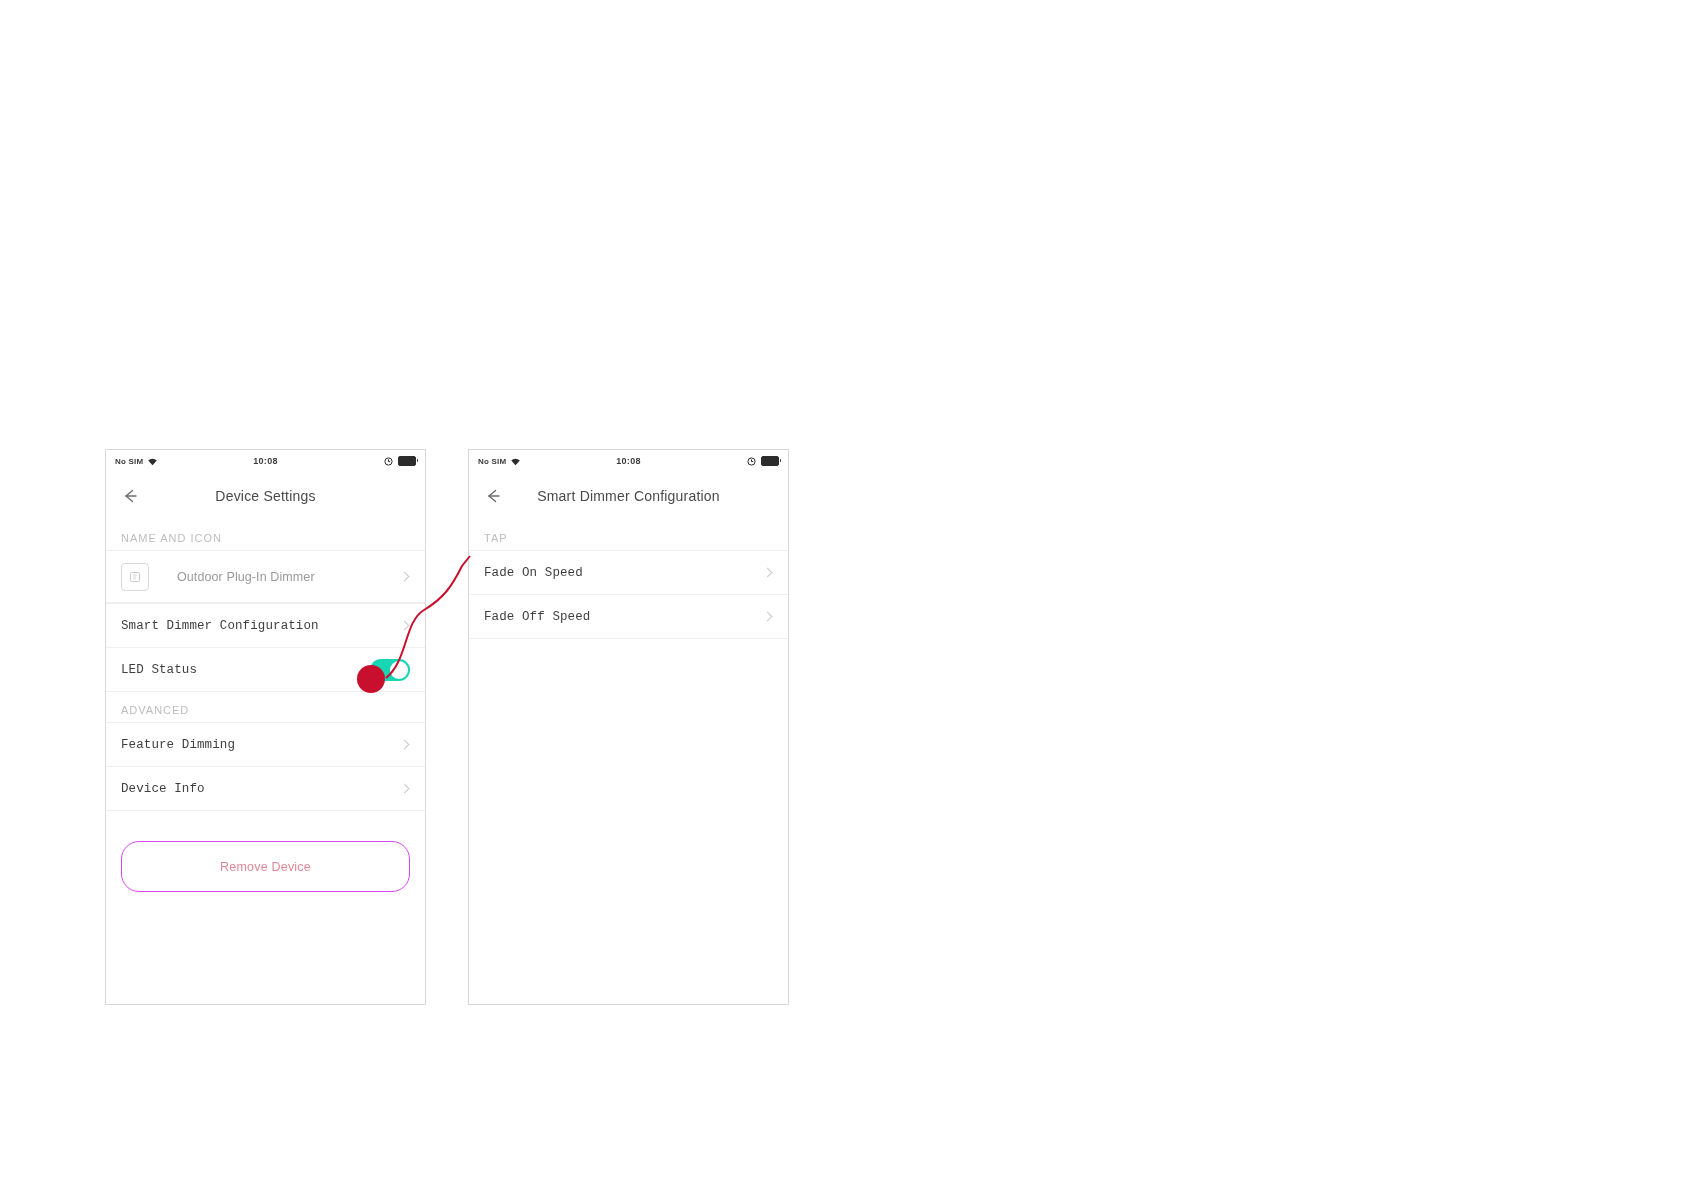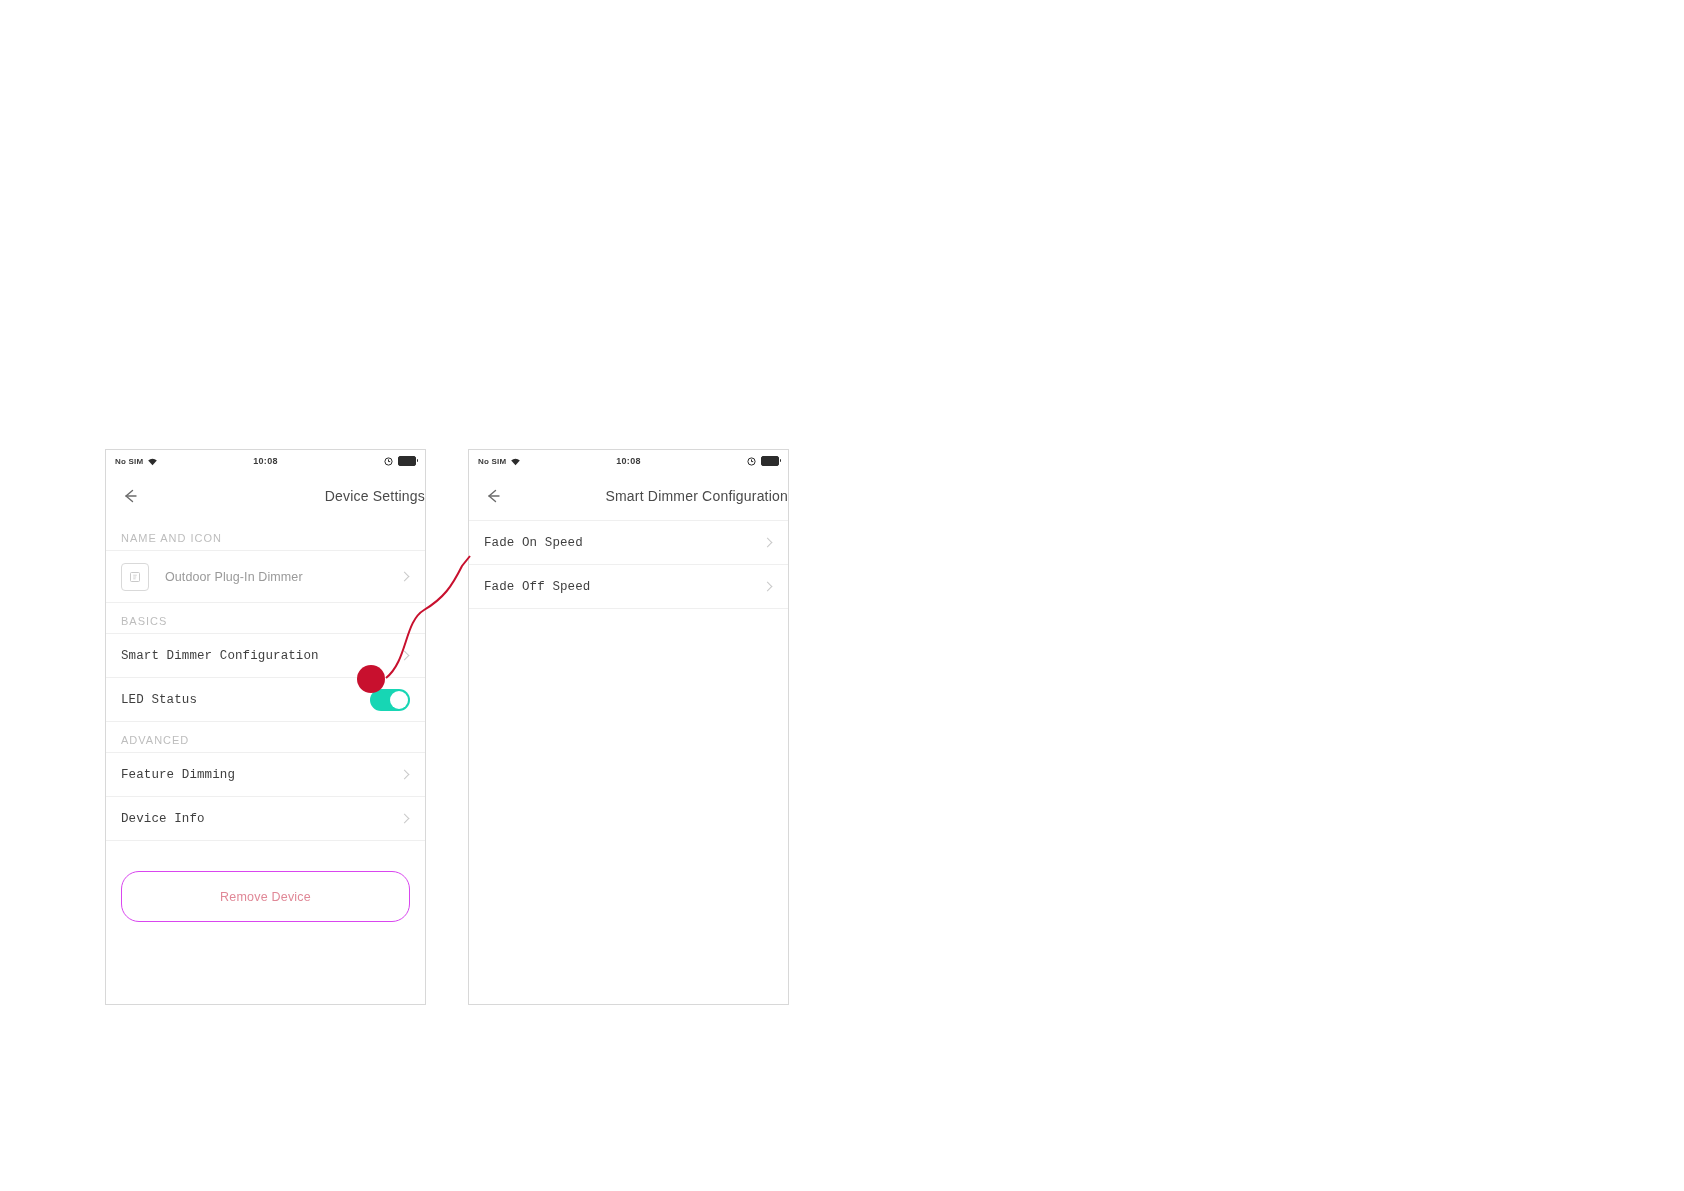--- a/index.html
+++ b/index.html
@@ -94,21 +94,21 @@
   .back-arrow {
     width: 20px; height: 20px;
     position: relative;
     z-index: 2;
     cursor: pointer;
     flex: 0 0 auto;
   }
   .nav-title {
     position: absolute;
     left: 0; right: 0;
-    text-align: right;
+    text-align: center;
     font-size: 14px;
     color: #4a4a4a;
     letter-spacing: .2px;
   }
 
   
   .section-header {
     font-size: 11px;
     color: #bdbdbd;
     letter-spacing: 1px;
@@ -140,21 +140,21 @@
   .chevron {
     width: 6px; height: 6px;
     border-right: 1.2px solid #c9c9c9;
     border-top: 1.2px solid #c9c9c9;
     transform: rotate(45deg);
     flex: 0 0 auto;
     margin-right: 2px;
   }
 
   
-  .row-device { min-height: 52px; }
+  .row-device { min-height: 52px; gap: 12px; }
   .device-icon {
     width: 26px; height: 26px;
     border: 1px solid #d9d9d9;
     border-radius: 4px;
     margin-right: 16px;
     display: flex;
     align-items: center;
     justify-content: center;
     flex: 0 0 auto;
   }
@@ -248,21 +248,20 @@
           <rect x="2.5" y="2.5" width="9" height="9" rx="1" fill="none" stroke="#c9c9c9" stroke-width="1"></rect>
           <path d="M5.2 5.2 H8.8 M5.2 7 H8.2 M5.2 8.8 H7.6" stroke="#c9c9c9" stroke-width=".8"></path>
         </svg>
       </span>
       <span class="device-name">Outdoor Plug-In Dimmer</span>
       <span class="row-spacer"></span>
       <span class="chevron"></span>
     </div>
   </div>
 
-  <div class="section-header">BASICS</div>
   <div class="list">
     <div class="row">
       <span class="row-label">Smart Dimmer Configuration</span>
       <span class="row-spacer"></span>
       <span class="chevron"></span>
     </div>
     <div class="row">
       <span class="row-label">LED Status</span>
       <span class="row-spacer"></span>
       <span class="toggle" style="background: rgb(23, 214, 180);">
@@ -310,20 +309,21 @@
   </div>
 
   <div class="nav-bar">
     <svg class="back-arrow" viewBox="0 0 20 20">
       <path d="M12.5 4.5 L6 10 L12.5 15.5" fill="none" stroke="#6b6b6b" stroke-width="1.4" stroke-linecap="round" stroke-linejoin="round"></path>
       <path d="M6 10 H16" fill="none" stroke="#6b6b6b" stroke-width="1.4" stroke-linecap="round"></path>
     </svg>
     <div class="nav-title">Smart Dimmer Configuration</div>
   </div>
 
+  <div class="section-header">TAP</div>
   <div class="list">
     <div class="row">
       <span class="row-label">Fade On Speed</span>
       <span class="row-spacer"></span>
       <span class="chevron"></span>
     </div>
     <div class="row">
       <span class="row-label">Fade Off Speed</span>
       <span class="row-spacer"></span>
       <span class="chevron"></span>

